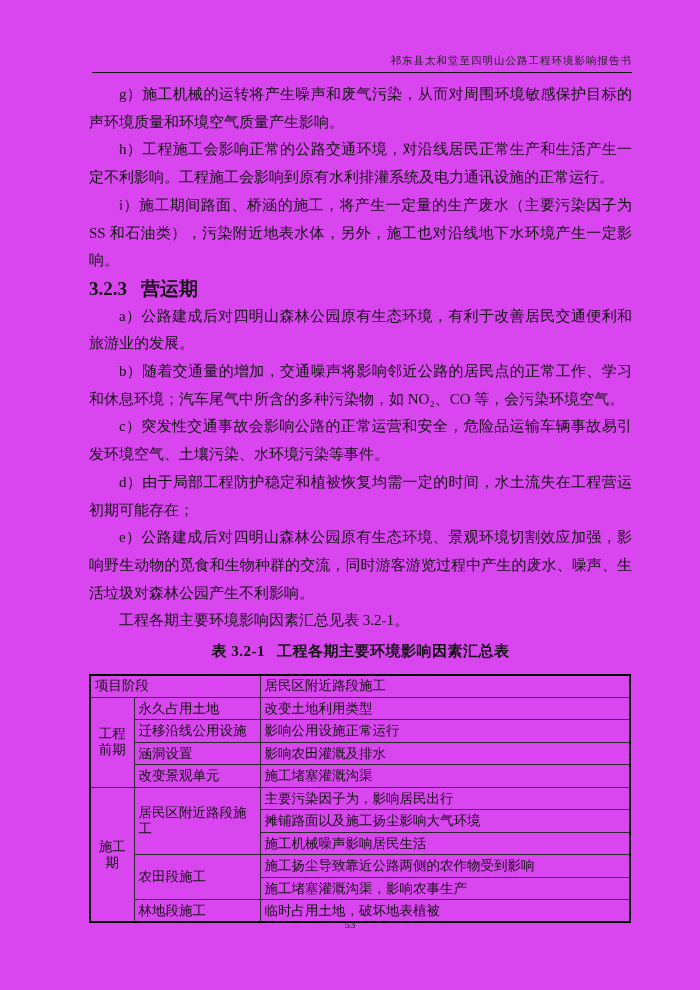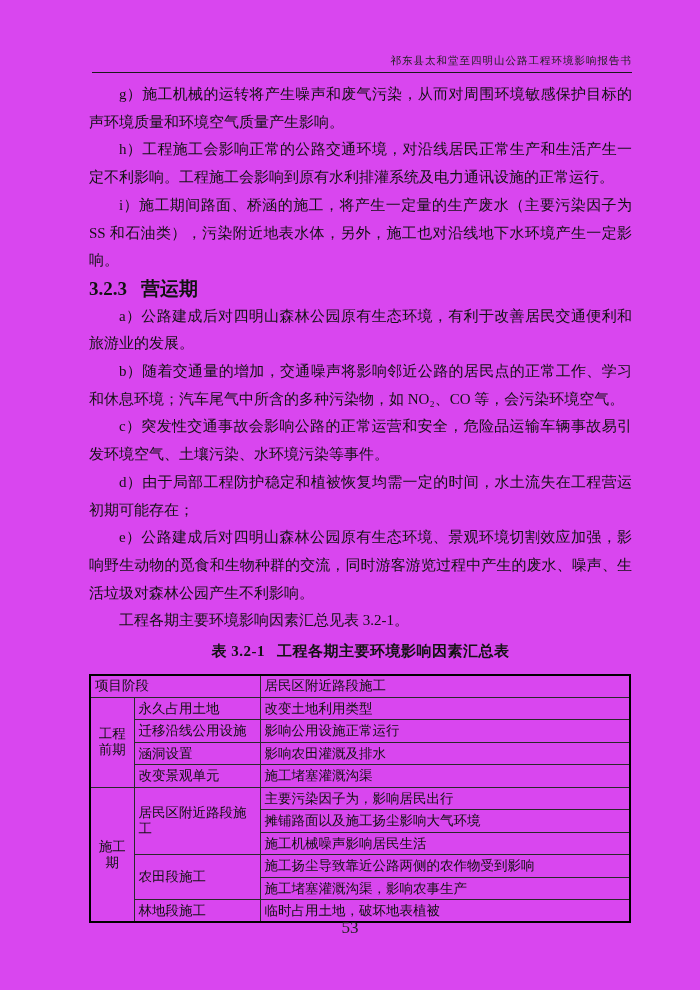--- a/index.html
+++ b/index.html
@@ -32,21 +32,21 @@
   table.impact td{
     border:1px solid #2a2a2a;font-size:13.5px;line-height:16px;
     padding:1px 4px;vertical-align:middle;height:22.5px;box-sizing:border-box;
   }
   td.th-cell{text-align:left;}
   td.stage-cell{text-align:center;padding:1px 3px;margin-left:8px;}
   td.act-cell{text-align:left;padding-left:9px;}
   td.imp-cell{text-align:left;padding-left:13px;}
   .page-number{
     position:absolute;top:918px;left:0;right:0;text-align:center;
-    font-size:17px;color:#222;
+    font-size:11px;color:#222;
   }
 </style>
 </head>
 <body>
 
 <div class="page">
 
   <div class="header">
     <span>祁东县太和堂至四明山公路工程环境影响报告书</span>
   </div>

